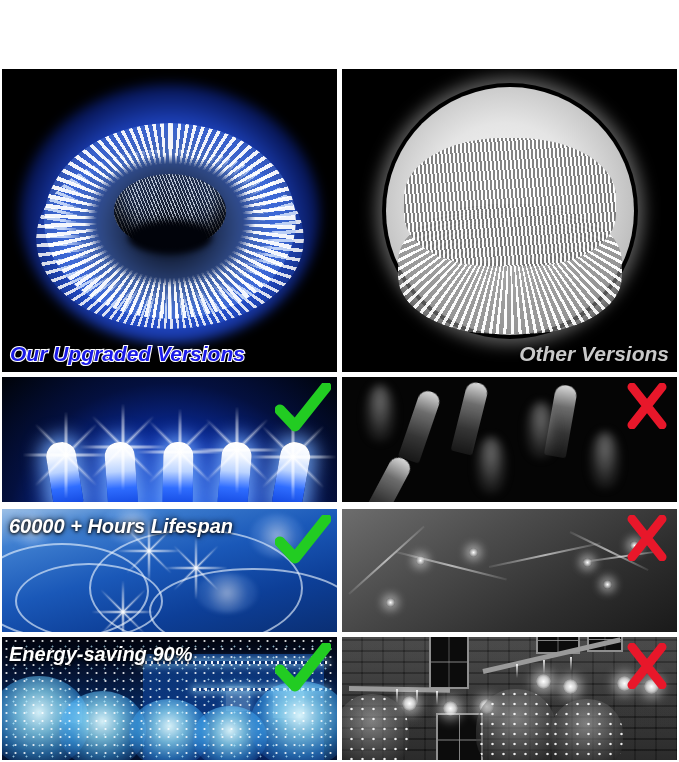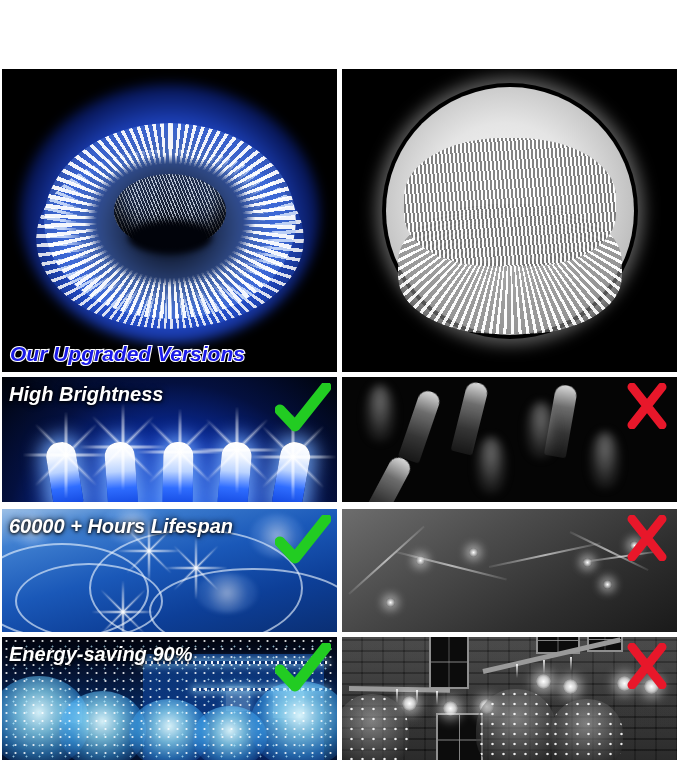--- a/index.html
+++ b/index.html
@@ -463,39 +463,39 @@
         <div class="label label-hero-left">Our Upgraded Versions</div>
       </div>
 
       <div class="cell">
         <div class="art coil-gray">
           <div class="disc"></div>
           <div class="strands2"></div>
           <div class="strands"></div>
           <div class="halo"></div>
         </div>
+        <div class="label label-hero-right">Other Versions</div>
       </div>
     </div>
 
     <div class="row r2">
 
       <div class="cell">
         <div class="art bulbs-blue">
           <div class="bulb" style="left:14%;  transform:rotate(-9deg);"></div>
           <div class="bulb" style="left:31%;  transform:rotate(-4deg);"></div>
           <div class="bulb" style="left:48%;  transform:rotate(1deg);"></div>
           <div class="bulb" style="left:65%;  transform:rotate(5deg);"></div>
           <div class="bulb" style="left:82%;  transform:rotate(10deg);"></div>
           <div class="spark" style="left:19%; top:62%;"></div>
           <div class="spark" style="left:36%; top:56%;"></div>
           <div class="spark" style="left:53%; top:60%;"></div>
           <div class="spark" style="left:70%; top:58%;"></div>
           <div class="spark" style="left:87%; top:64%;"></div>
         </div>
-        <div class="label label-feature">High Brightness</div>
         <div class="mark mark-check">
           <svg viewBox="0 0 56 52">
               <path d="M5 27 L20 43 L51 4" fill="none" stroke="#22cc22" stroke-width="11" stroke-linecap="round" stroke-linejoin="round"></path>
             </svg>
         </div>
       </div>
 
       <div class="cell">
         <div class="art bulbs-gray">
           <div class="gblur" style="left:7%;  top:6%;"></div>

